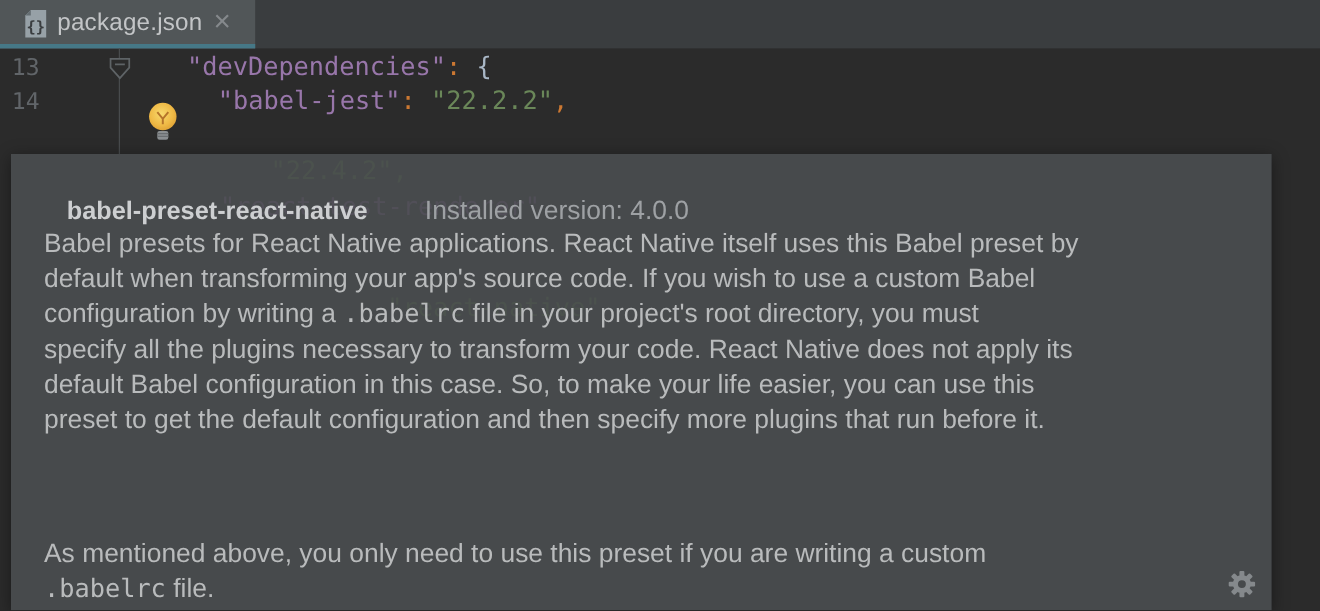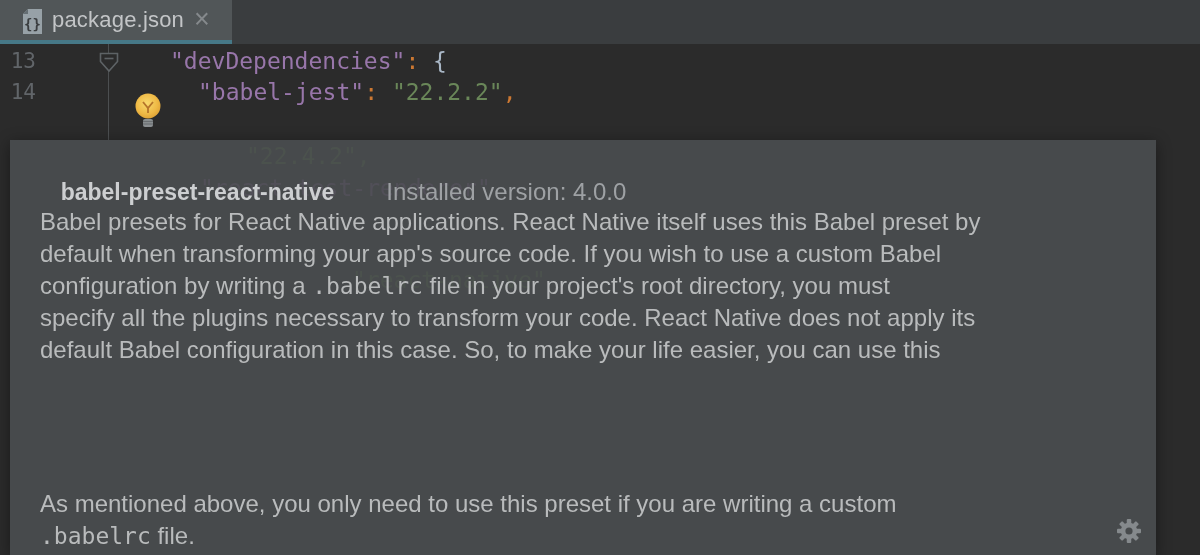--- a/index.html
+++ b/index.html
@@ -164,20 +164,21 @@
 
     <div class="pop-title-row">
       <span class="pop-title">babel-preset-react-native</span><span class="pop-version">Installed version: 4.0.0</span>
     </div>
 
     <div class="pline" style="top:66px"><span>Babel presets for React Native applications. React Native itself uses this Babel preset by</span></div>
     <div class="pline" style="top:98px"><span>default when transforming your app's source code. If you wish to use a custom Babel</span></div>
     <div class="pline" style="top:130px"><span>configuration by writing a </span><span class="mono">.babelrc</span><span> file in your project's root directory, you must</span></div>
     <div class="pline" style="top:162px"><span>specify all the plugins necessary to transform your code. React Native does not apply its</span></div>
     <div class="pline" style="top:194px"><span>default Babel configuration in this case. So, to make your life easier, you can use this</span></div>
+    <div class="pline" style="top:226px"><span>preset to get the default configuration and then specify more plugins that run before it.</span></div>
 
     <div class="pline" style="top:348px"><span>As mentioned above, you only need to use this preset if you are writing a custom</span></div>
     <div class="pline" style="top:380px"><span class="mono">.babelrc</span><span> file.</span></div>
 
     <span class="gear">
       <svg width="28" height="28" viewBox="0 0 28 28">
         <g fill="#85898c">
           <rect x="11.75" y="2" width="4.5" height="24" rx="1"></rect>
           <rect x="11.75" y="2" width="4.5" height="24" rx="1" transform="rotate(45 14 14)"></rect>
           <rect x="11.75" y="2" width="4.5" height="24" rx="1" transform="rotate(90 14 14)"></rect>

